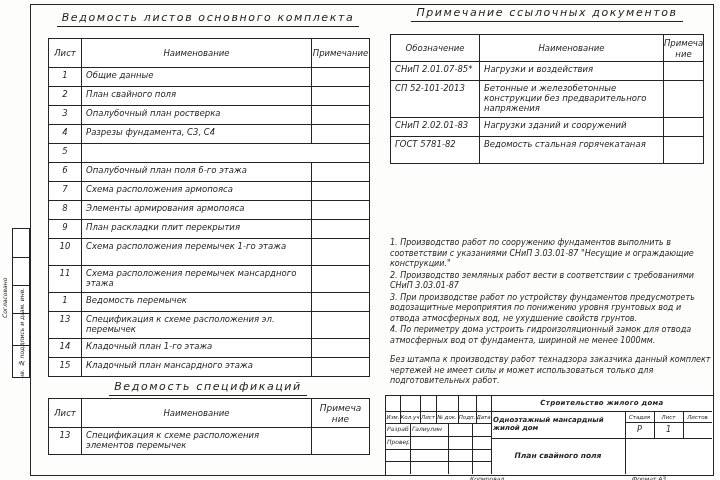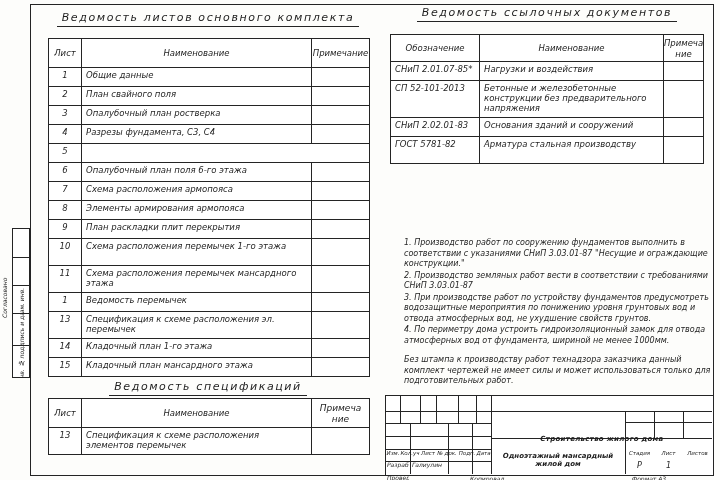--- a/index.html
+++ b/index.html
@@ -25,28 +25,28 @@
   .hd { align-items:center; justify-content:center; text-align:center; }
   .cs { width:32px;  justify-content:center; }
   .cn { width:230px; }
   .cp { width:58px;text-align:center; }
   .cd { width:88px; }
   .cnm { width:184px; }
   .cnt { width:40px; }
   .h28 { min-height:28px; } .h26 { min-height:26px; } .h18 { min-height:18px; } .h36 { min-height:36px; }
 
   .notes { font-size:8px; line-height:10.5px; }
-  .notes p { margin:0 0 1px 14px; }
+  .notes p { margin:0 0 1px 0; }
   .notes .foot { margin-top:9px; }
 
   
   .tb { left:385px; top:395px; width:329px; height:81px; border:1.6px solid #242424; background:#fff; }
   .ln { position:absolute; background:#242424; }
   .tbt { position:absolute; display:flex; align-items:center; justify-content:center;
-         text-align:center; overflow:hidden; font-size:6px; line-height:1.1;margin-top:36px; }
+         overflow:hidden; font-size:6px; line-height:1.1; }
   .b { font-weight:bold; }
 
   
   .sidecol { left:12px; top:228px; width:18px; height:150px; border:1.2px solid #242424; background:#fff; }
   .sidecell { position:absolute; left:0; width:100%; border-top:1px solid #242424;
               display:flex; align-items:center; justify-content:center; overflow:hidden; }
   .vtext { writing-mode:vertical-rl; transform:rotate(180deg); font-size:6px; white-space:nowrap; }
   .outside-label { left:1px; top:238px; height:80px; display:flex; align-items:center; }
 </style>
 </head>
@@ -134,47 +134,47 @@
     <div class="c cp h18"></div>
   </div>
   <div class="trow">
     <div class="c cs h18">15</div>
     <div class="c cn h18">Кладочный план мансардного этажа</div>
     <div class="c cp h18"></div>
   </div>
 </div>
 
 <div class="abs title" style="left:390px; top:6px; width:314px;">
-  <span>Ведомость ссылочных документов</span>
+  <span>Примечание ссылочных документов</span>
 </div>
 
 <div class="abs tbl" style="left:390px; top:34px;">
   <div class="trow">
     <div class="c cd hd h26">Обозначение</div>
     <div class="c cnm hd h26">Наименование</div>
     <div class="c cnt hd h26">Примеча ние</div>
   </div>
   <div class="trow">
     <div class="c cd h18">СНиП 2.01.07-85*</div>
     <div class="c cnm h18">Нагрузки и воздействия</div>
     <div class="c cnt h18"></div>
   </div>
   <div class="trow">
     <div class="c cd h36">СП 52-101-2013</div>
     <div class="c cnm h36">Бетонные и железобетонные конструкции без предварительного напряжения</div>
     <div class="c cnt h36"></div>
   </div>
   <div class="trow">
     <div class="c cd h18">СНиП 2.02.01-83</div>
-    <div class="c cnm h18">Основания зданий и сооружений</div>
+    <div class="c cnm h18">Нагрузки зданий и сооружений</div>
     <div class="c cnt h18"></div>
   </div>
   <div class="trow">
     <div class="c cd h26">ГОСТ 5781-82</div>
-    <div class="c cnm h26">Арматура стальная производству</div>
+    <div class="c cnm h26">Ведомость стальная горячекатаная</div>
     <div class="c cnt h26"></div>
   </div>
 </div>
 
 <div class="abs notes" style="left:390px; top:238px; width:322px;">
   <p>1.  Производство работ по сооружению фундаментов выполнить в соответствии с указаниями СНиП 3.03.01-87 "Несущие и ограждающие конструкции."</p>
   <p>2.  Производство земляных работ вести в соответствии с требованиями СНиП 3.03.01-87</p>
   <p>3.  При производстве работ по устройству фундаментов предусмотреть водозащитные мероприятия по понижению уровня грунтовых вод и отвода атмосферных вод,  не ухудшение свойств грунтов.</p>
   <p>4.  По периметру дома устроить гидроизоляционный замок для отвода атмосферных вод от фундамента,  шириной не менее 1000мм.</p>
   <p class="foot">Без штампа к производству работ технадзора заказчика данный комплект чертежей не имеет силы и может использоваться только для подготовительных работ.</p>

